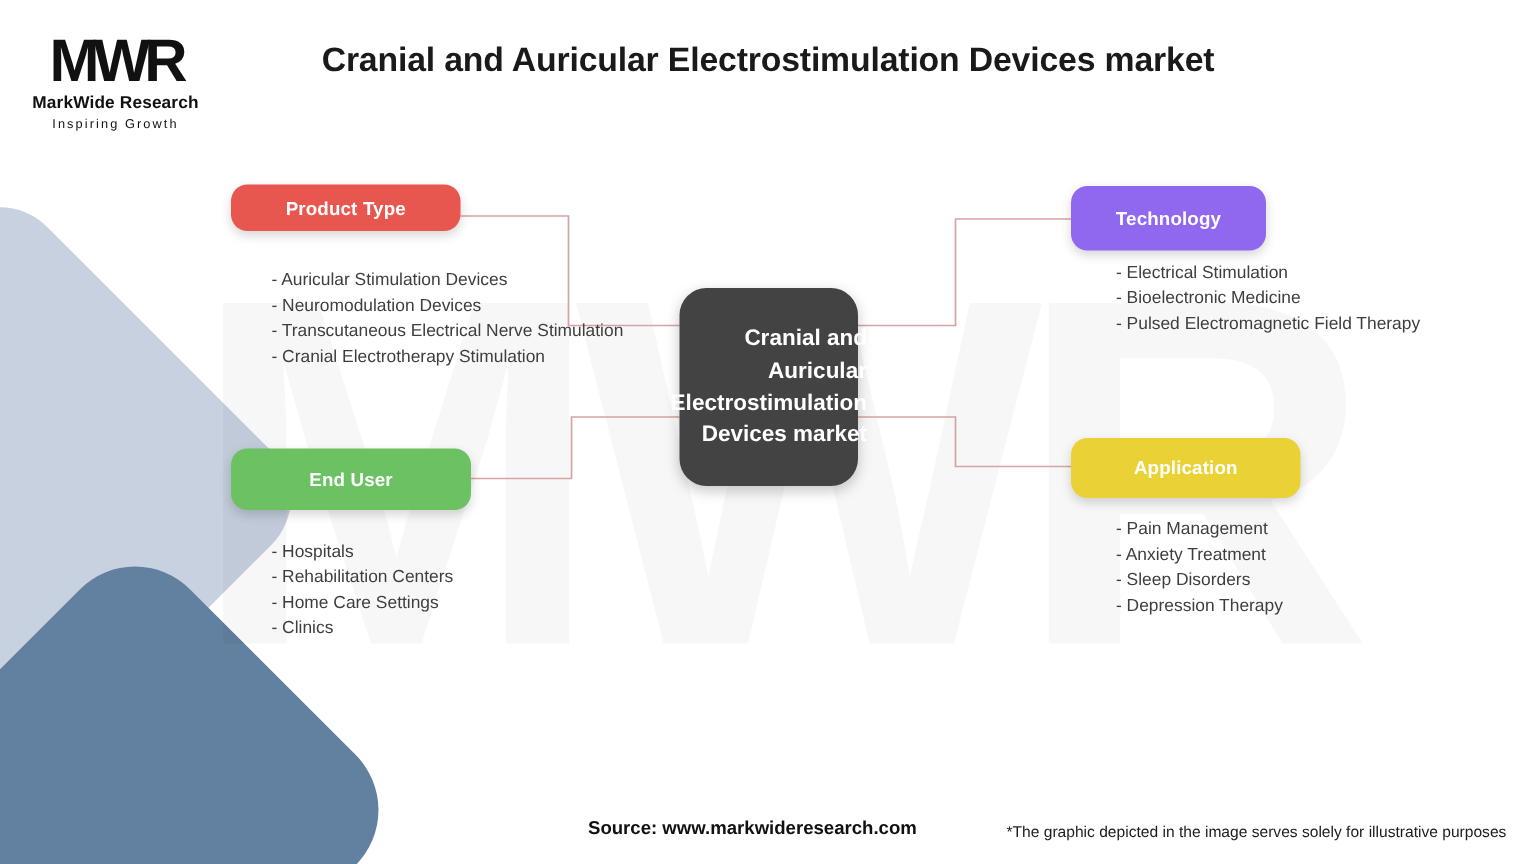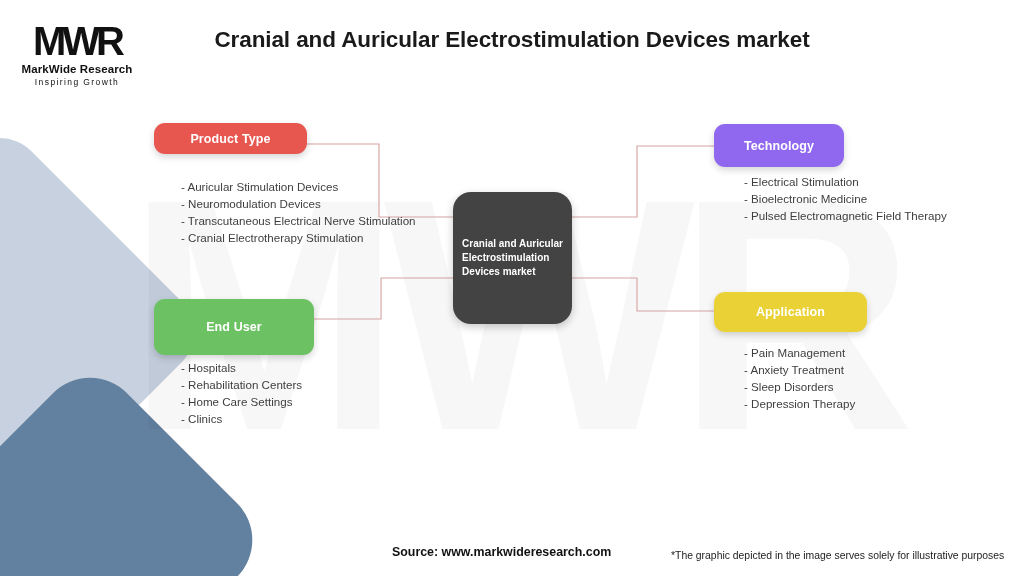--- a/index.html
+++ b/index.html
@@ -79,34 +79,34 @@
     position: absolute;
     border-radius: 11px;
     display: flex; align-items: center; justify-content: center;
     color: #ffffff;
     font-size: 12.5px; font-weight: 700;
     letter-spacing: .1px;
     box-shadow: 0 3px 7px rgba(0,0,0,.17);
   }
   #node-product-type { left: 154px; top: 123px;  width: 153px; height: 31px; background: #e8574f; }
   #node-technology   { left: 714px; top: 124px;  width: 130px; height: 43px; background: #9068ef; }
-  #node-end-user     { left: 154px; top: 299px;  width: 160px; height: 56px; background: #6cc263; }
+  #node-end-user     { left: 154px; top: 299px;  width: 160px; height: 41px; background: #6cc263; }
   #node-application  { left: 714px; top: 292px;  width: 153px; height: 40px; background: #ead236; }
 
   #node-center {
     position: absolute;
     left: 453px; top: 192px; width: 119px; height: 132px;
     background: #434343;
     border-radius: 18px;
     display: flex; align-items: center; justify-content: center;
     box-shadow: 0 3px 9px rgba(0,0,0,.22);
   }
   #node-center-text {
-    color: #ffffff; font-size: 10px; font-weight: 700;
-    line-height: 1.42; text-align: left; padding: 0 6px;
+    color: #ffffff; font-size: 15px; font-weight: 700;
+    line-height: 1.42; text-align: right; padding: 0 6px;
     white-space: pre-line;
   }
 
   
   .item-list { position: absolute; }
   .item-list li {
     list-style: none;
     font-size: 11.6px;
     color: #3e3e3e;
     line-height: 1.47;

